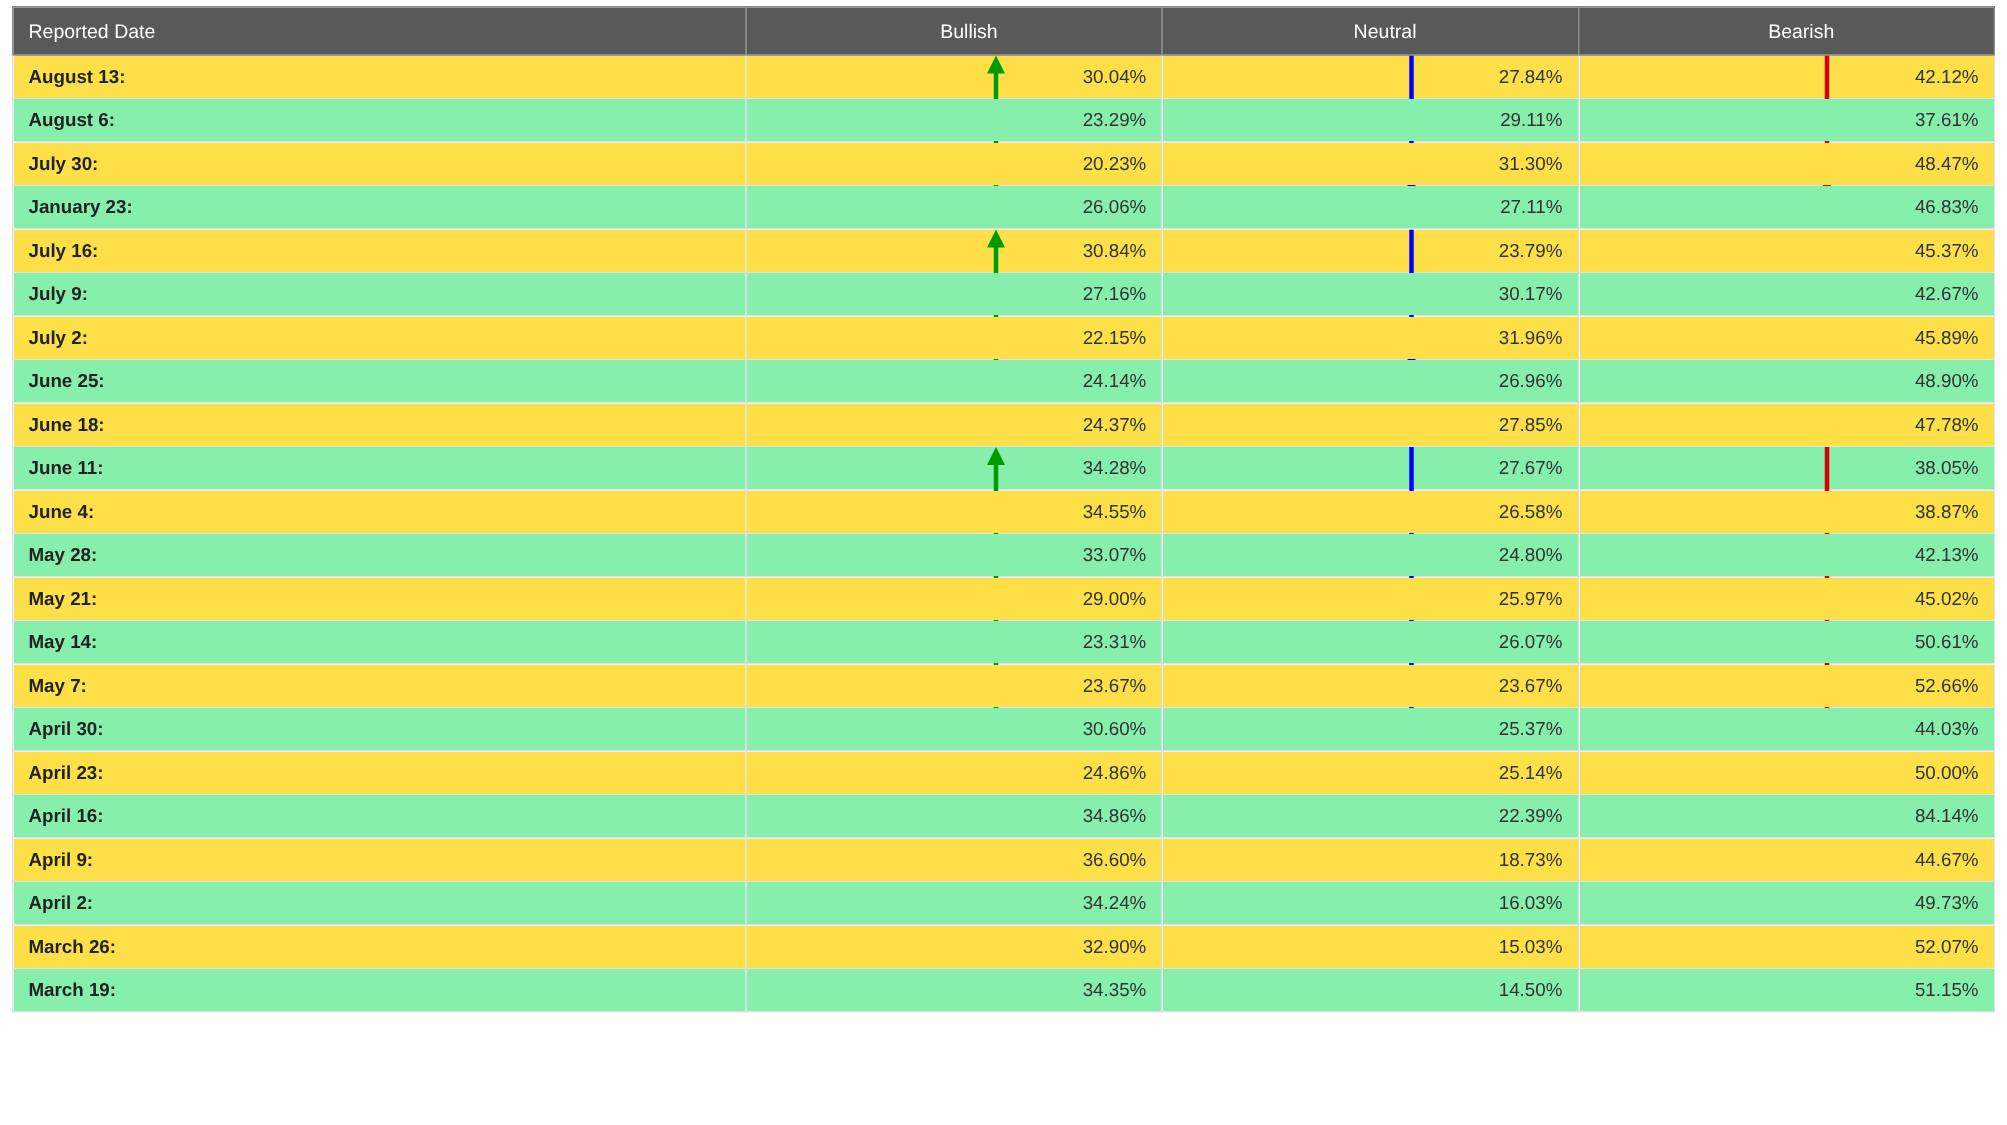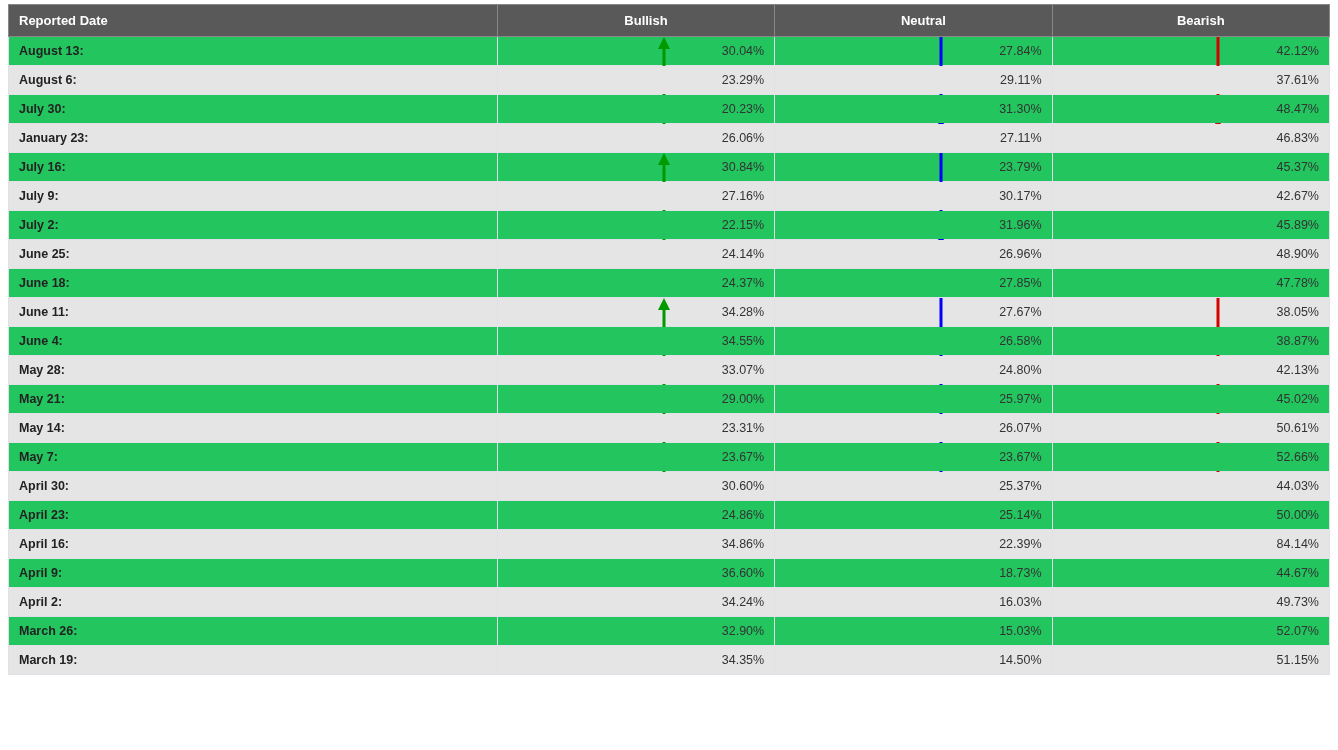--- a/index.html
+++ b/index.html
@@ -15,35 +15,35 @@
     padding: 4px 8px 8px 8px;
   }
   table {
     width: 100%;
     border-collapse: collapse;
     table-layout: fixed;
   }
   thead th {
     background: #595959;
     color: #fff;
-    font-weight: bold;
+    font-weight: normal;
     font-size: 13px;
     padding: 8px 10px;
     border: 1px solid #888;
   }
   thead th.date-col { text-align: left; width: 37%; }
   thead th.val-col  { text-align: center; width: 21%; padding-left: 30px; }
   tbody td {
     padding: 7px 10px;
     border: 1px solid #e0e0e8;
     vertical-align: middle;
     position: relative;
   }
-  tbody tr.odd  td { background: #22c55e; }
-  tbody tr.even td { background: #e5e5e5; }
+  tbody tr.odd  td { background: #fde047; }
+  tbody tr.even td { background: #86efac; }
   td.date-cell { font-weight: bold; color: #222; font-size: 12.5px; }
   td.val-cell  { text-align: right; color: #333; font-size: 12.5px; }
   .arrow {
     position: absolute;
     left: 60%;
     top: 50%;
     transform: translate(-50%, -50%);
     pointer-events: none;
   }
   .arrow svg { display: block; }

